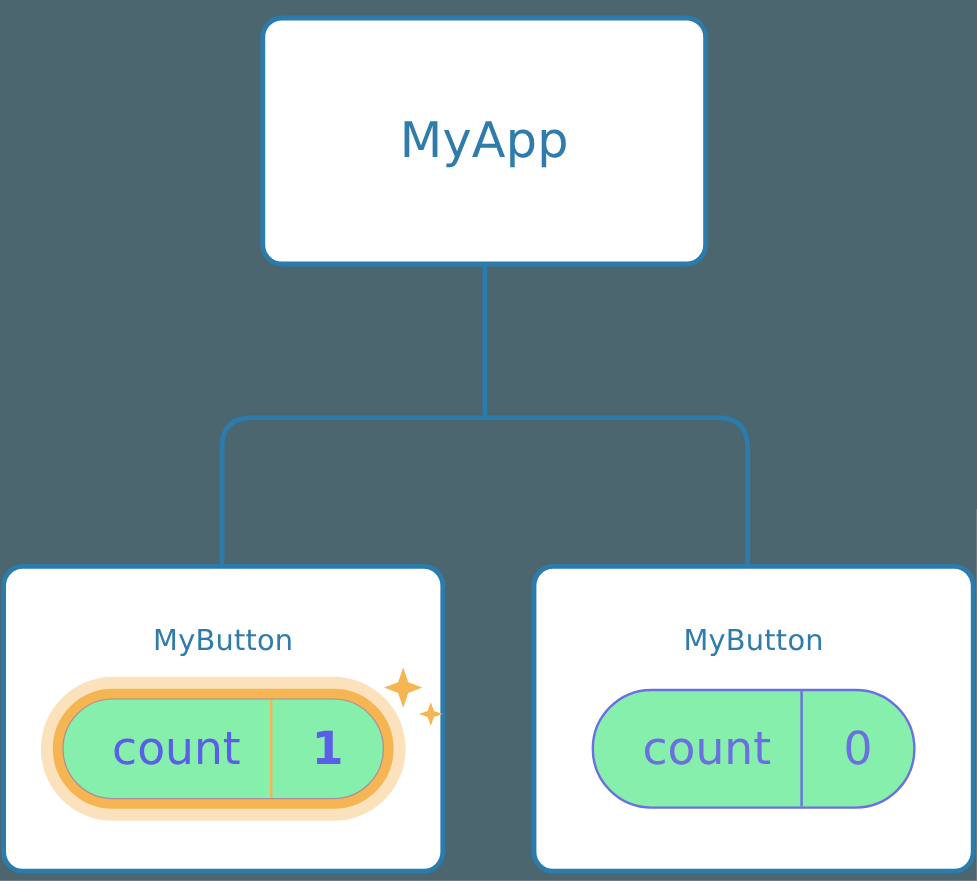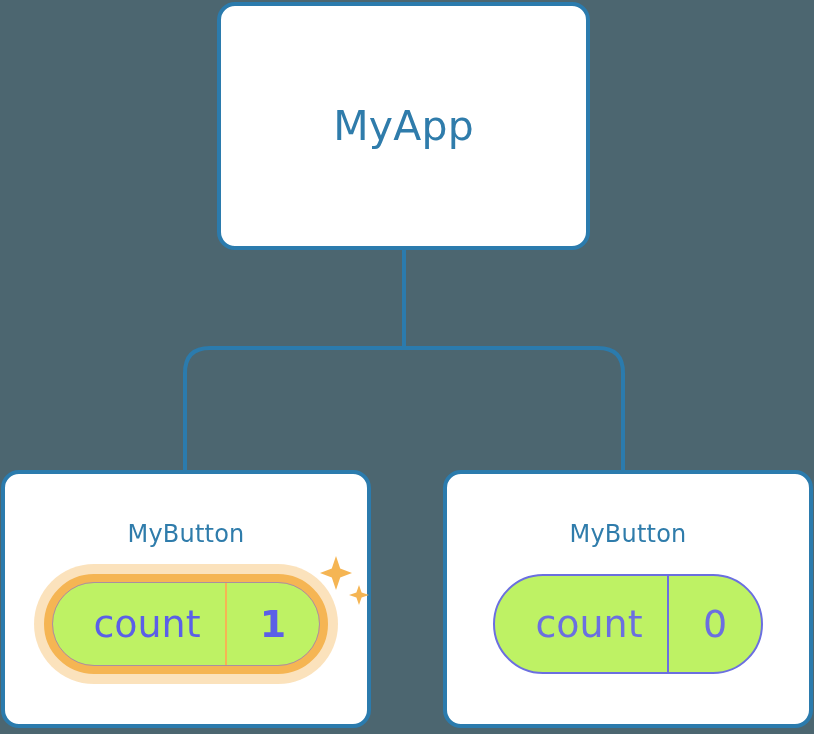--- a/index.html
+++ b/index.html
@@ -39,23 +39,23 @@
     border: 4px solid #2b7bad;
     border-radius: 18px;
     display: flex;
     flex-direction: column;
     align-items: center;
   }
 
   
   #node-app {
     left: 217px;
-    top: 2px;
+    top: 13px;
     width: 373px;
-    height: 248px;
+    height: 209px;
     justify-content: center;
   }
   #node-app .node-title {
     font-size: 41px;
   }
 
   
   #node-btn-left {
     left: 1px;
     top: 470px;
@@ -93,21 +93,21 @@
     justify-content: center;
   }
 
   .pill {
     position: relative;
     box-sizing: border-box;
     display: flex;
     align-items: stretch;
     height: 100px;
     border-radius: 999px;
-    background: #bef264;
+    background: #86efac;
     border: 2px solid #6b6fe0;
     z-index: 2;
   }
 
   .pill-key,
   .pill-val {
     display: flex;
     align-items: center;
     justify-content: center;
     color: #6b6fe0;

